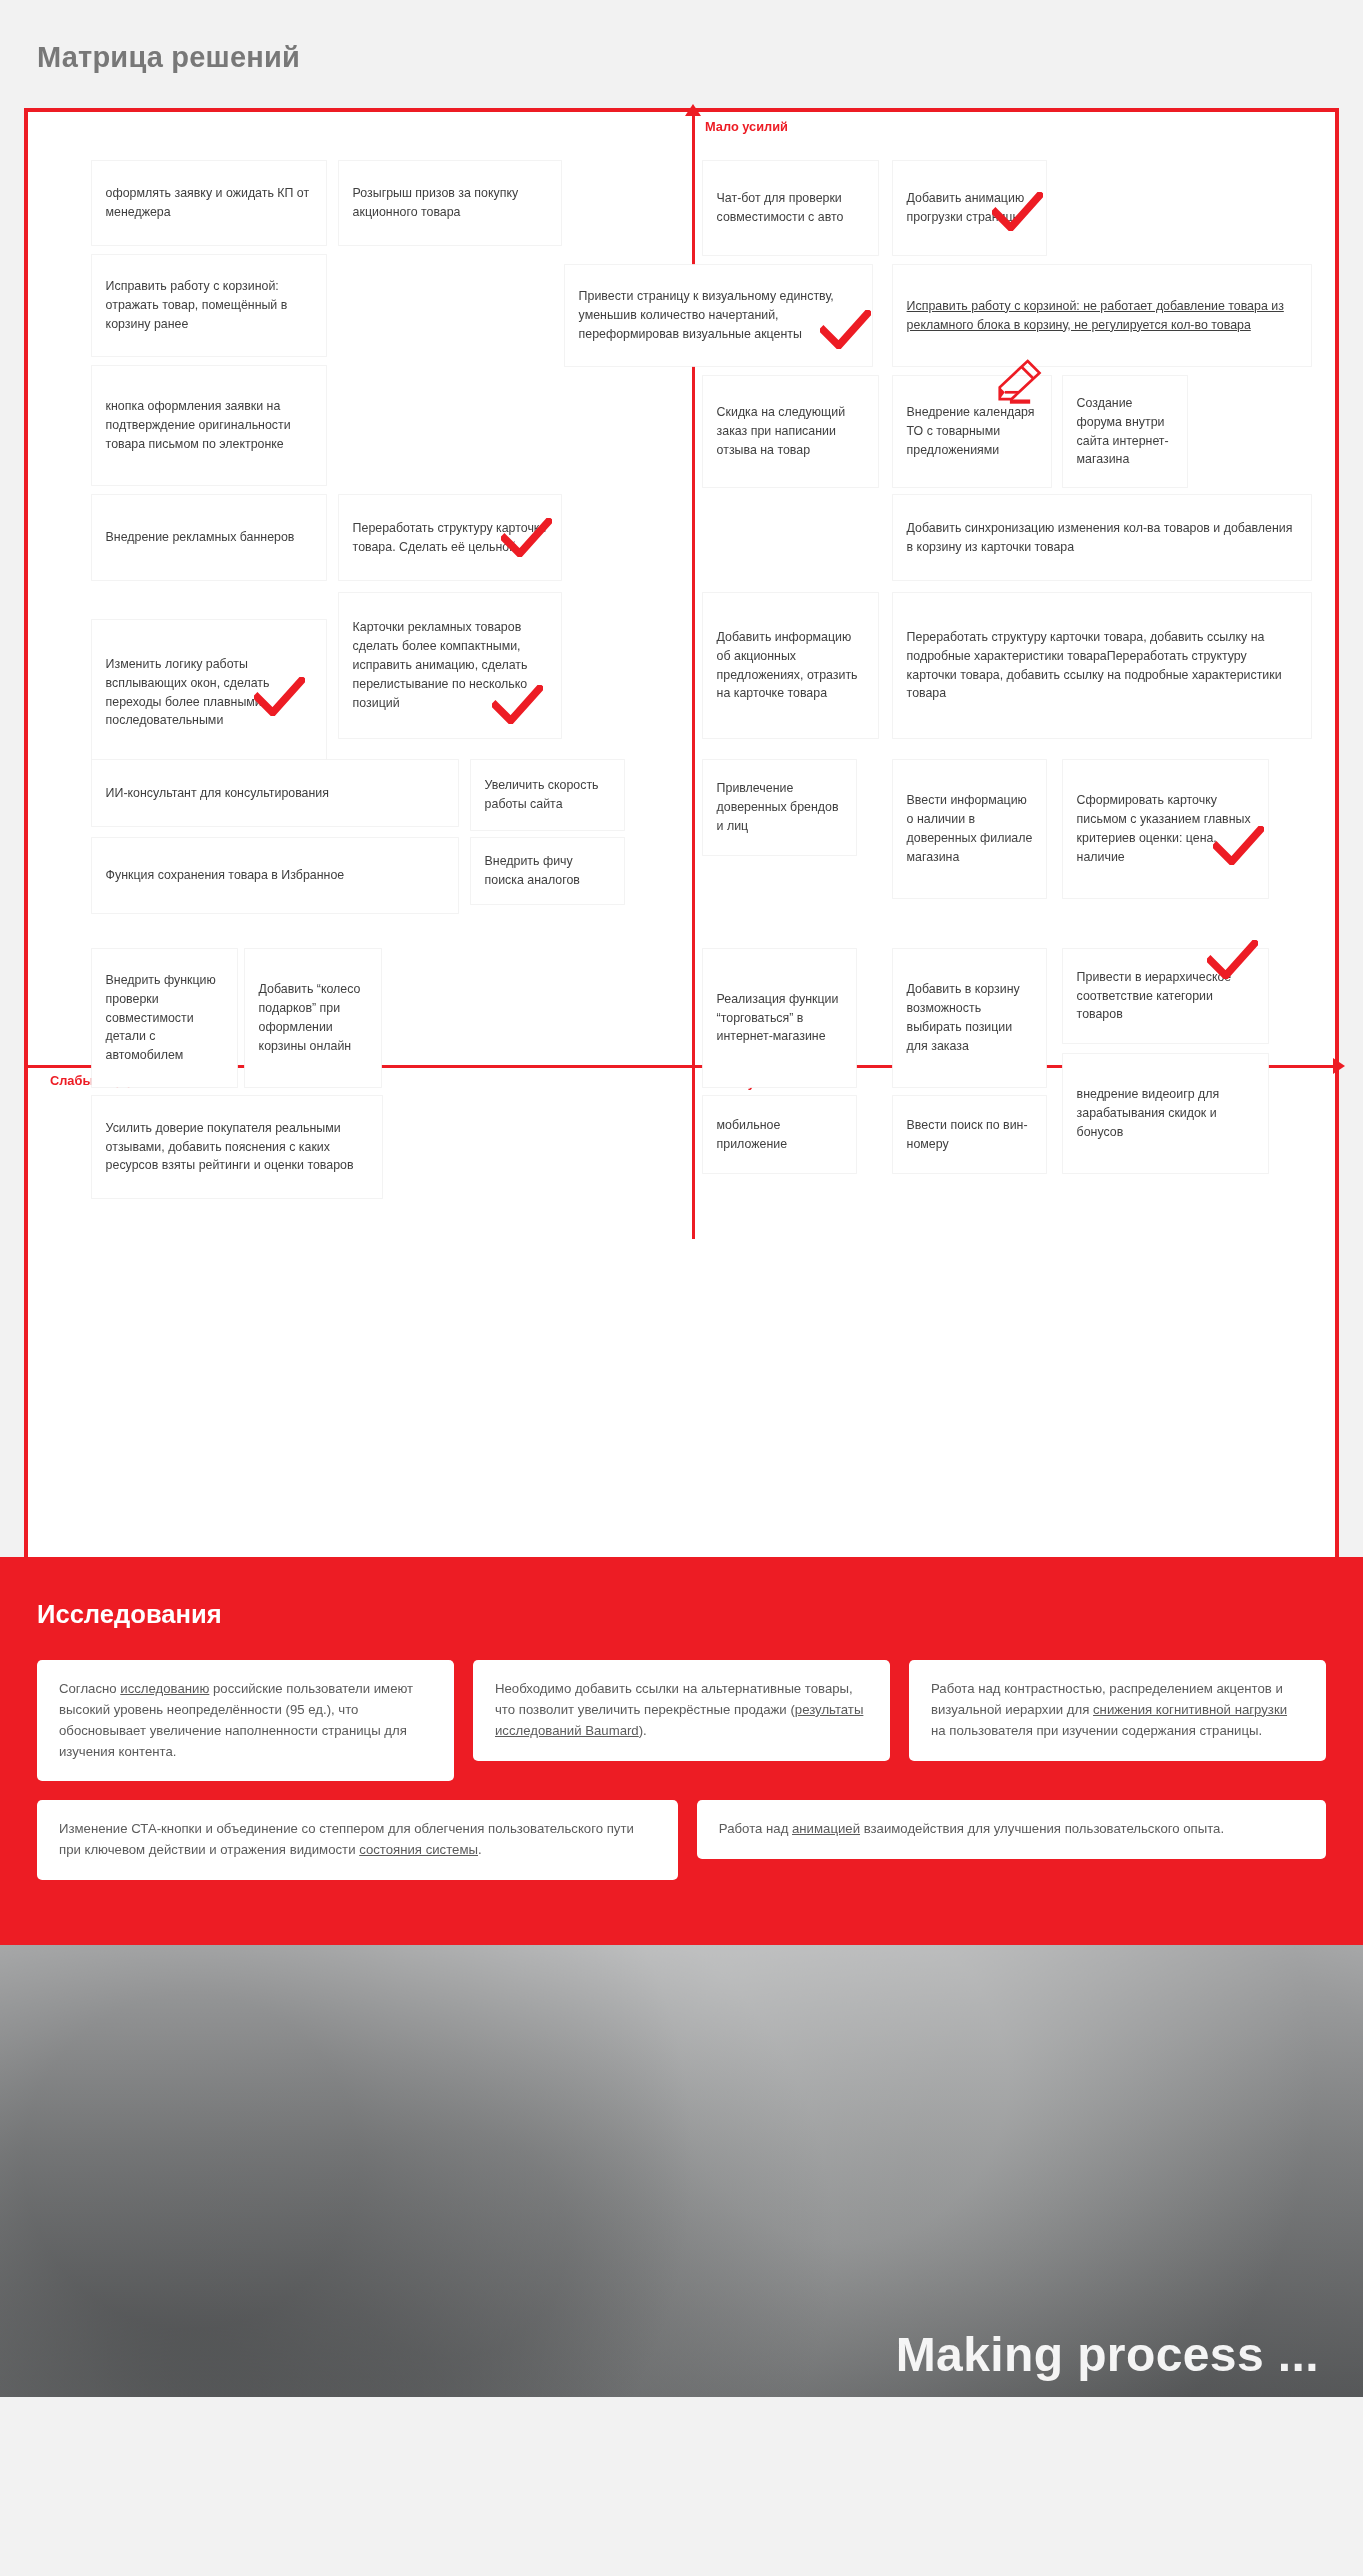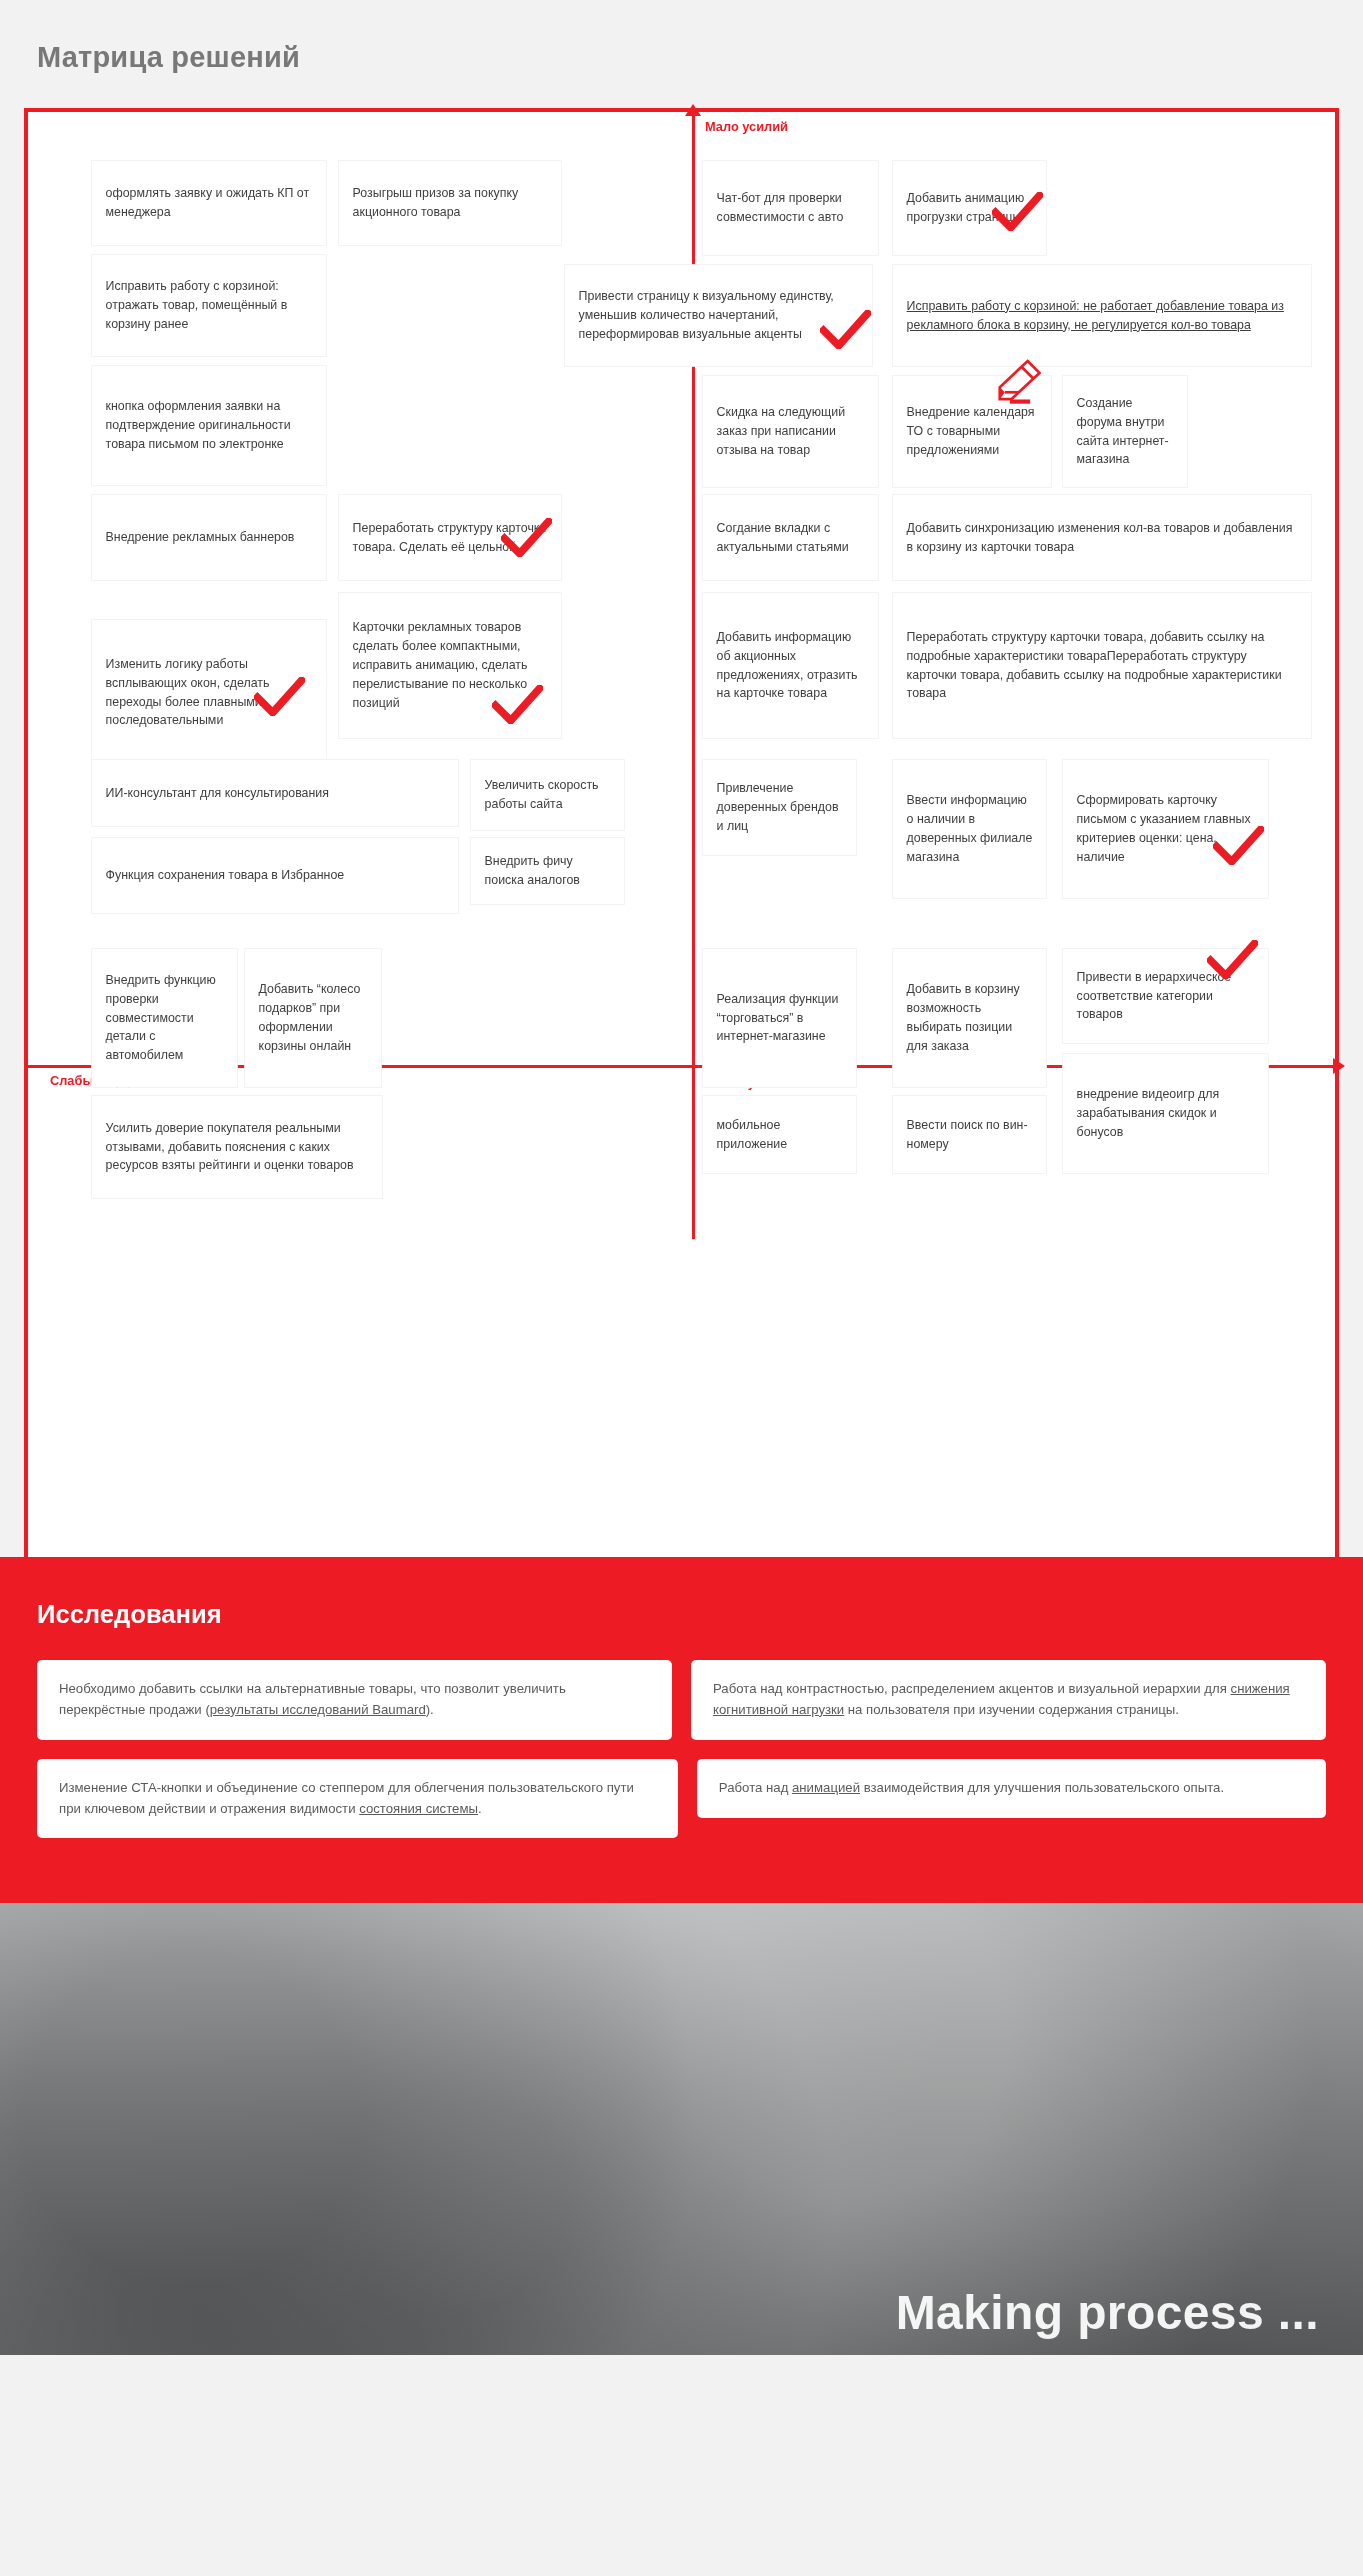--- a/index.html
+++ b/index.html
@@ -245,23 +245,20 @@
           <span>Внедрение рекламных баннеров</span>
         </div>
         <div class="card" style="left: 311px; top: 383px; width: 222px; height: 85px;">
           <span>Переработать структуру карточки товара. Сделать её цельной</span>
         </div>
         <div class="check" style="left: 473px; top: 406px;">
           <svg viewBox="0 0 60 46" xmlns="http://www.w3.org/2000/svg">
             <path d="M4 24 L22 42 L56 4" fill="none" stroke="#ed1c24" stroke-width="9" stroke-linecap="square" stroke-linejoin="miter"></path>
           </svg>
         </div>
-        <div class="card" style="left: 675px; top: 383px; width: 175px; height: 85px;">
-          <span>Согдание вкладки с актуальными статьями</span>
-        </div>
         <div class="card" style="left: 865px; top: 383px; width: 418px; height: 85px;">
           <span>Добавить синхронизацию изменения кол-ва товаров и добавления в корзину из карточки товара</span>
         </div>
         <div class="card" style="left: 64px; top: 508px; width: 234px; height: 145px;">
           <span>Изменить логику работы всплывающих окон, сделать переходы более плавными, последовательными</span>
         </div>
         <div class="check" style="left: 226px; top: 565px;">
           <svg viewBox="0 0 60 46" xmlns="http://www.w3.org/2000/svg">
             <path d="M4 24 L22 42 L56 4" fill="none" stroke="#ed1c24" stroke-width="9" stroke-linecap="square" stroke-linejoin="miter"></path>
           </svg>
@@ -337,20 +334,21 @@
         </div>
         <div class="card" style="left: 1035px; top: 942px; width: 205px; height: 119px;">
           <span>внедрение видеоигр для зарабатывания скидок и бонусов</span>
         </div>
       </div>
   </section>
 
   <section class="research">
     <h2>Исследования</h2>
     <div class="research-row" id="research-row-top">
+        <div class="r-card"><span>Согласно </span><u>исследованию</u><span> российские пользователи имеют высокий уровень неопределённости (95 ед.), что обосновывает увеличение наполненности страницы для изучения контента.</span></div>
         <div class="r-card"><span>Необходимо добавить ссылки на альтернативные товары, что позволит увеличить перекрёстные продажи (</span><u>результаты исследований Baumard</u><span>).</span></div>
         <div class="r-card"><span>Работа над контрастностью, распределением акцентов и визуальной иерархии для </span><u>снижения когнитивной нагрузки</u><span> на пользователя при изучении содержания страницы.</span></div>
       </div>
     <div class="research-row" id="research-row-bottom">
         <div class="r-card wide"><span>Изменение СТА-кнопки и объединение со степпером для облегчения пользовательского пути при ключевом действии и отражения видимости </span><u>состояния системы</u><span>.</span></div>
         <div class="r-card"><span>Работа над </span><u>анимацией</u><span> взаимодействия для улучшения пользовательского опыта.</span></div>
       </div>
   </section>
 
   <section class="photo">

